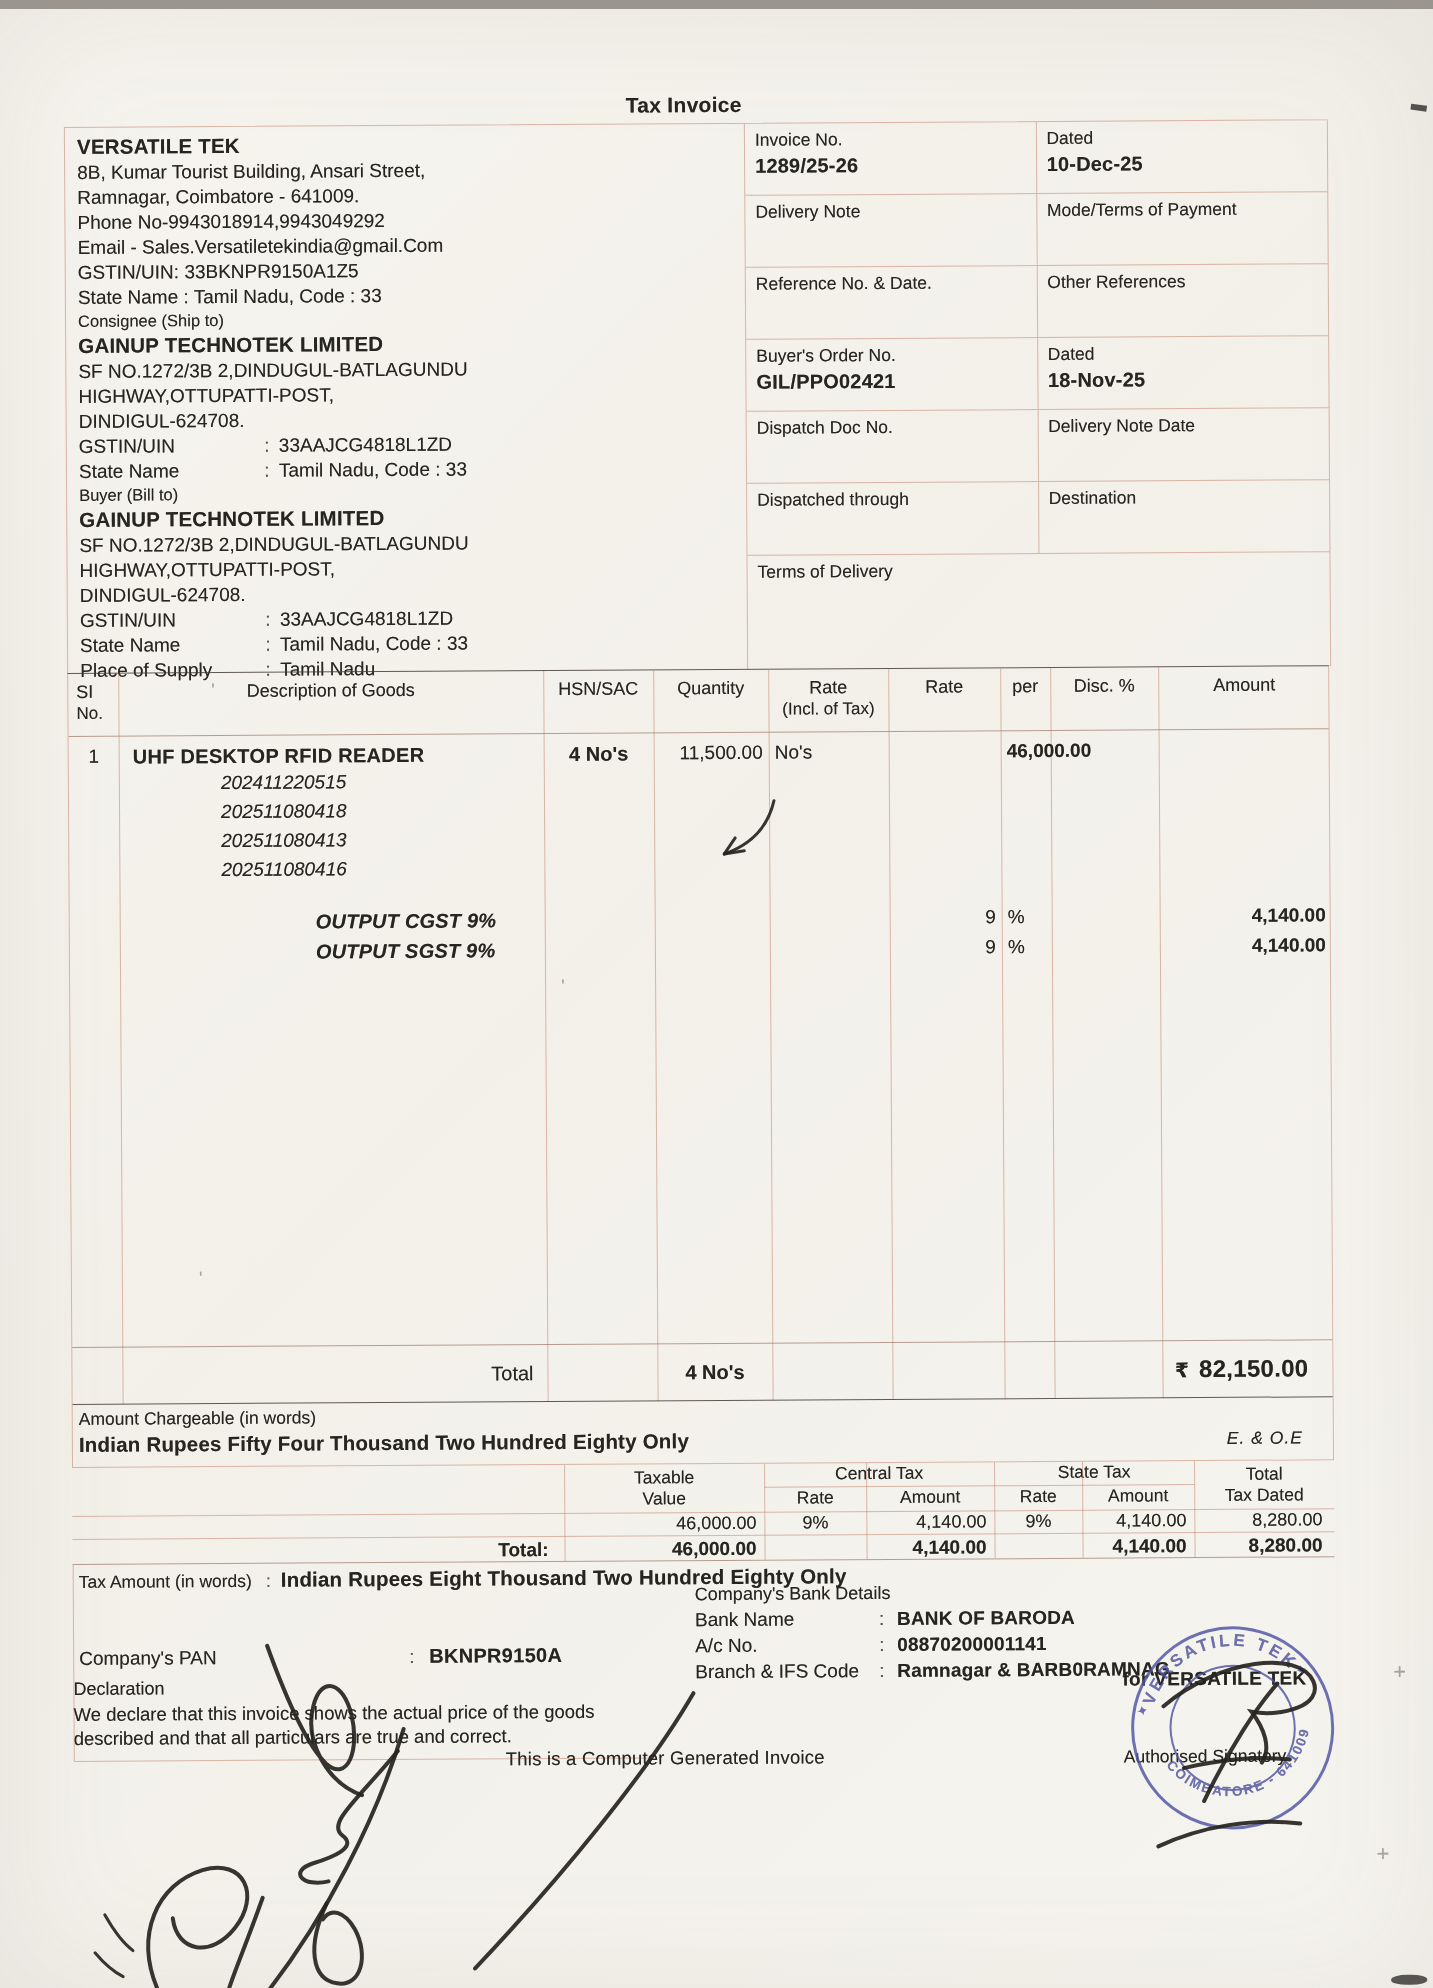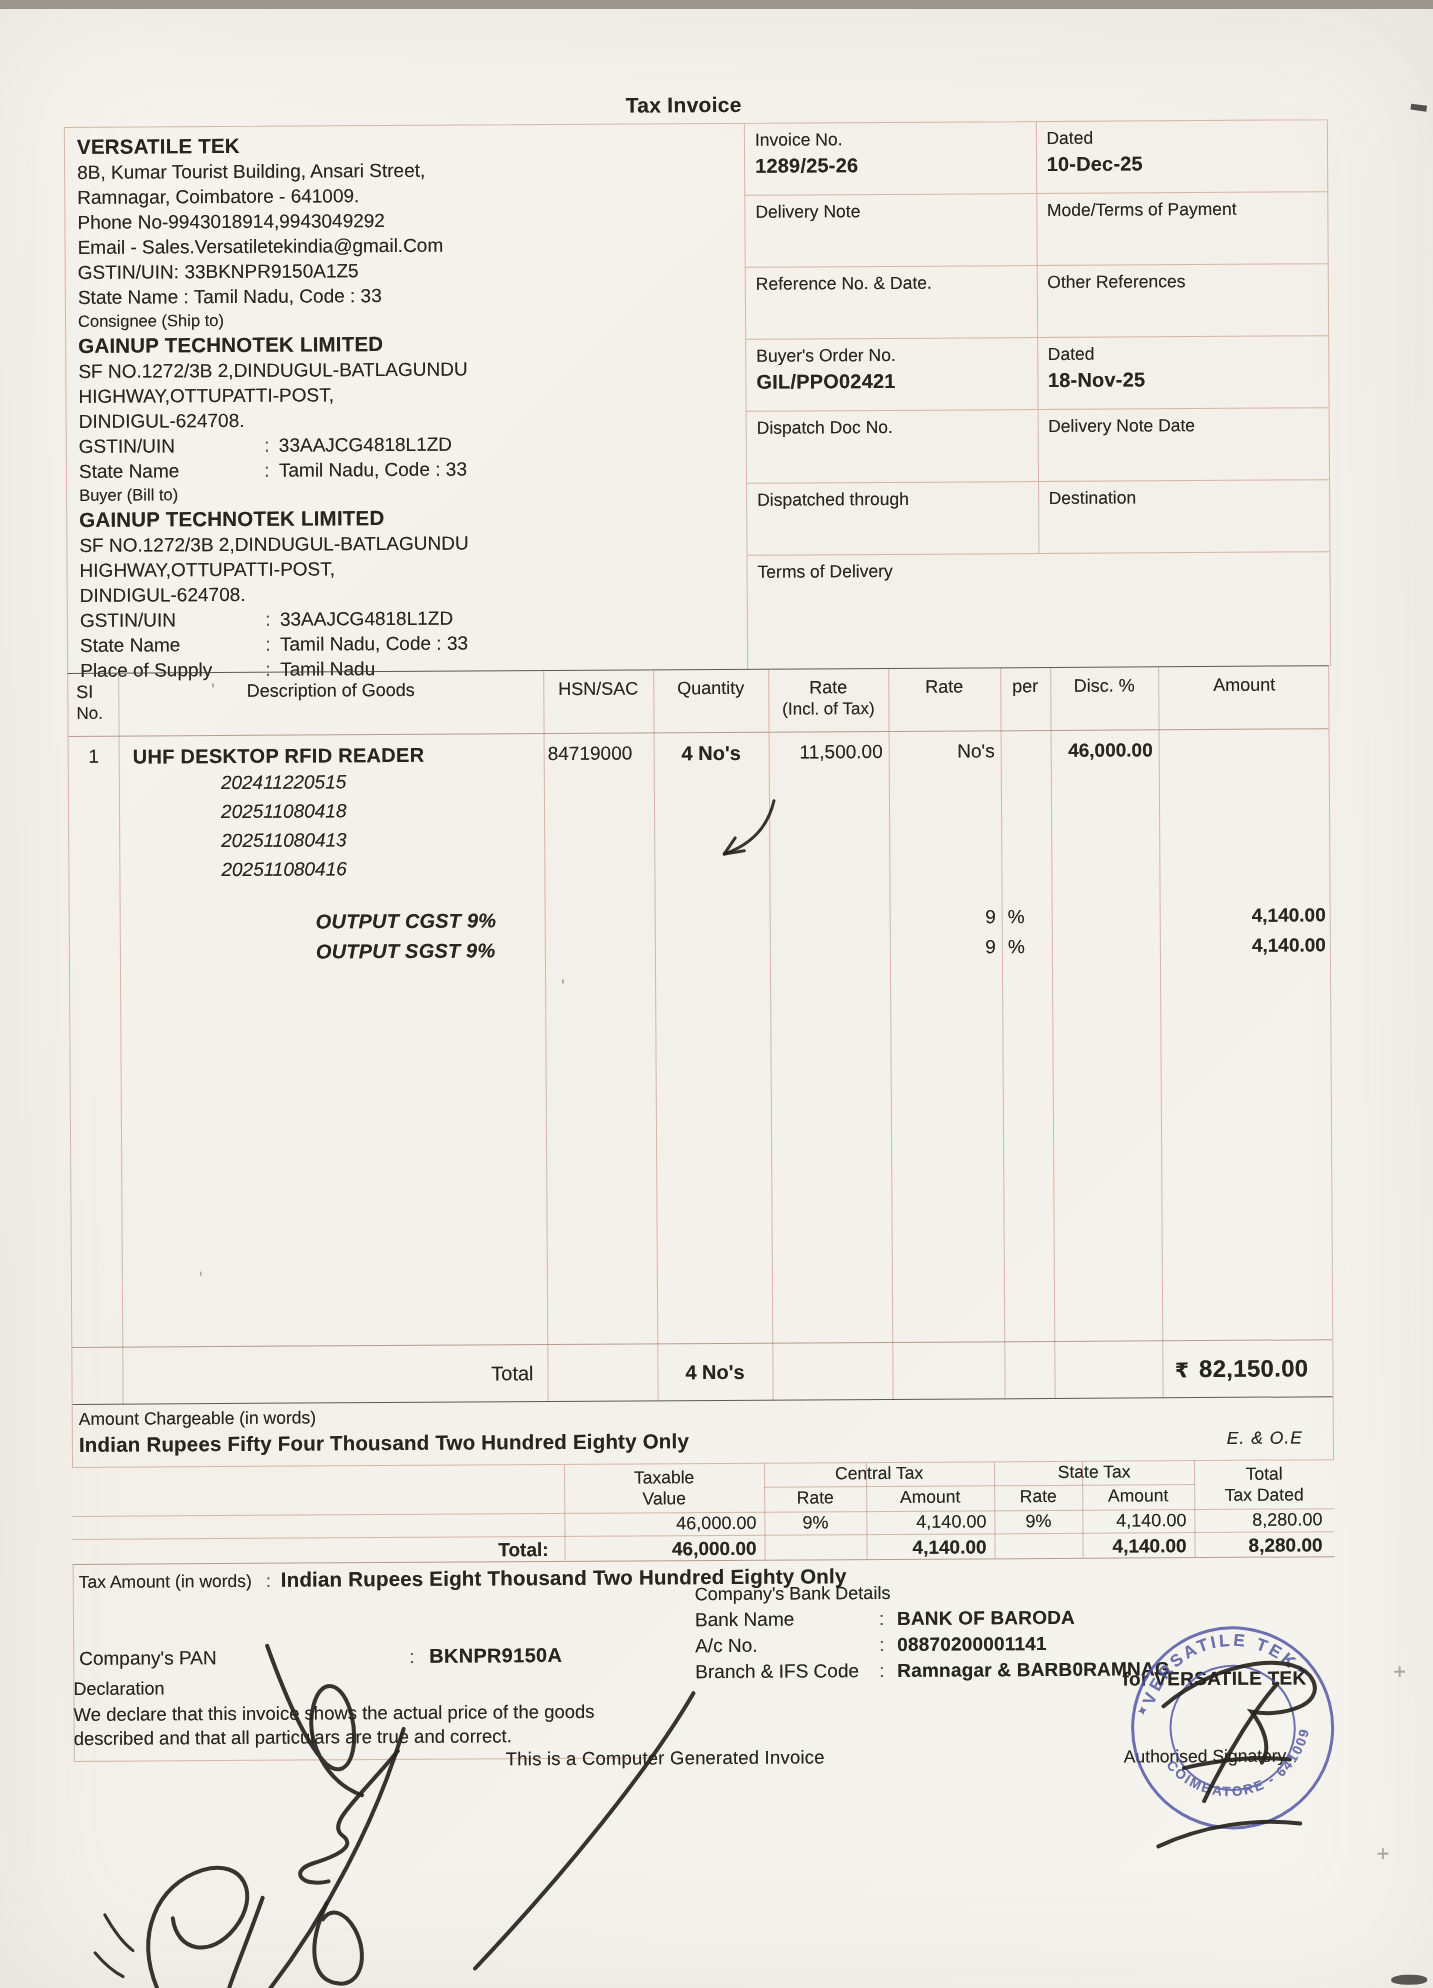--- a/index.html
+++ b/index.html
@@ -54,21 +54,21 @@
   .th .sub{font-size:17px;}
   .tbody{position:absolute;left:0;right:0;top:62px;bottom:56px;}
   .item-row{margin-top:10px;font-size:19px;}
   .c{padding:0 6px;box-sizing:border-box;}
   .c.sl{text-align:center;font-size:19px;}
   .desc-name{font-size:20px;font-weight:bold;letter-spacing:.3px;padding-left:8px;}
   .serial{font-style:italic;font-size:19px;line-height:29px;padding-left:96px;}
   .c.hsn{text-align:left;padding-left:4px;}
   .c.qty{text-align:center;font-weight:bold;font-size:20px;}
   .c.num{text-align:right;}
-  .c.per{text-align:right;}
+  .c.per{}
   .tax-lines{position:absolute;left:0;right:0;top:172px;}
   .tax-line{font-size:19px;line-height:30px;}
   .taxlabel{font-weight:bold;font-style:italic;font-size:20px;padding-left:196px;letter-spacing:.2px;}
   .total-row{position:absolute;left:0;right:0;bottom:0;height:56px;
              border-top:1px solid var(--lf2);border-bottom:1.5px solid var(--ld);align-items:center;}
   .total-label{text-align:right;font-size:20px;padding-right:14px;}
   .amt-total{display:flex;justify-content:flex-end;align-items:baseline;gap:10px;padding-right:26px;}
   .amt-total .rupee{font-size:20px;font-weight:bold;}
   .amt-total .big{font-size:24px;font-weight:bold;letter-spacing:.3px;}
 
@@ -284,21 +284,20 @@
     <div class="tbody">
       <div class="items-grid item-row">
         <div class="c sl">1</div>
         <div class="c desc">
           <div class="desc-name">UHF DESKTOP RFID READER</div>
           <div class="serial">202411220515</div>
           <div class="serial">202511080418</div>
           <div class="serial">202511080413</div>
           <div class="serial">202511080416</div>
         </div>
-        <div class="c hsn">84719000</div>
         <div class="c qty">4 No's</div>
         <div class="c num">11,500.00</div>
         <div class="c per">No's</div>
         <div class="c"></div>
         <div class="c num bold">46,000.00</div>
       </div>
       <div class="tax-lines">
         <div class="items-grid tax-line">
           <div></div>
           <div class="c taxlabel">OUTPUT CGST 9%</div>

